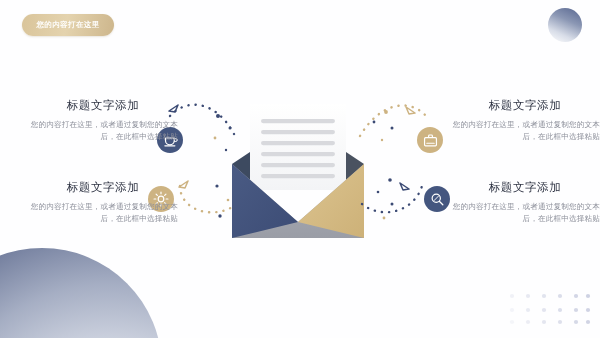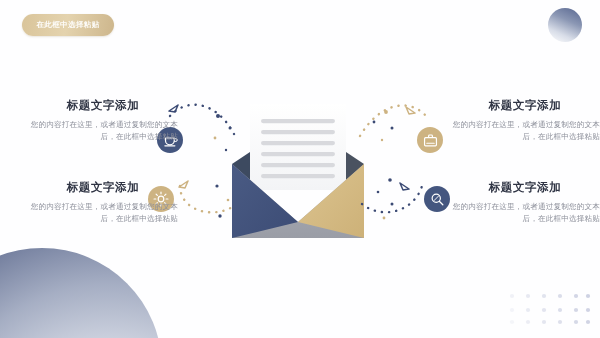--- a/index.html
+++ b/index.html
@@ -66,21 +66,21 @@
   }
 
   
   .block{
     position:absolute;
     width:150px;
   }
   .block h3{
     margin:0 0 6px 0;
     font-size:11.5px;
-    font-weight:bold;
+    font-weight:normal;
     color:#2f3444;
     letter-spacing:0.6px;
     text-align:center;
   }
   .block p{
     margin:0;
     font-size:7.6px;
     line-height:12.4px;
     color:#8d909b;
     text-align:right;
@@ -152,21 +152,21 @@
       <circle cx="4" cy="30" r="2.1" opacity="0.18"></circle>
       <circle cx="20" cy="30" r="2.1" opacity="0.34"></circle>
       <circle cx="36" cy="30" r="2.1" opacity="0.48"></circle>
       <circle cx="52" cy="30" r="2.1" opacity="0.62"></circle>
       <circle cx="68" cy="30" r="2.1" opacity="0.76"></circle>
       <circle cx="80" cy="30" r="2.1" opacity="0.86"></circle>
     </g>
   </svg>
 
   <div class="title-badge">
-    <span>在此框中选择粘贴</span>
+    <span>您的内容打在这里</span>
   </div>
 
   <svg class="envelope" viewBox="0 0 140 138">
     <defs>
       <linearGradient id="letterShade" x1="0" y1="0" x2="0" y2="1">
         <stop offset="0%" stop-color="#ffffff"></stop>
         <stop offset="100%" stop-color="#f3f4f6"></stop>
       </linearGradient>
       <linearGradient id="goldFlap" x1="0" y1="0" x2="1" y2="1">
         <stop offset="0%" stop-color="#dcc490"></stop>

